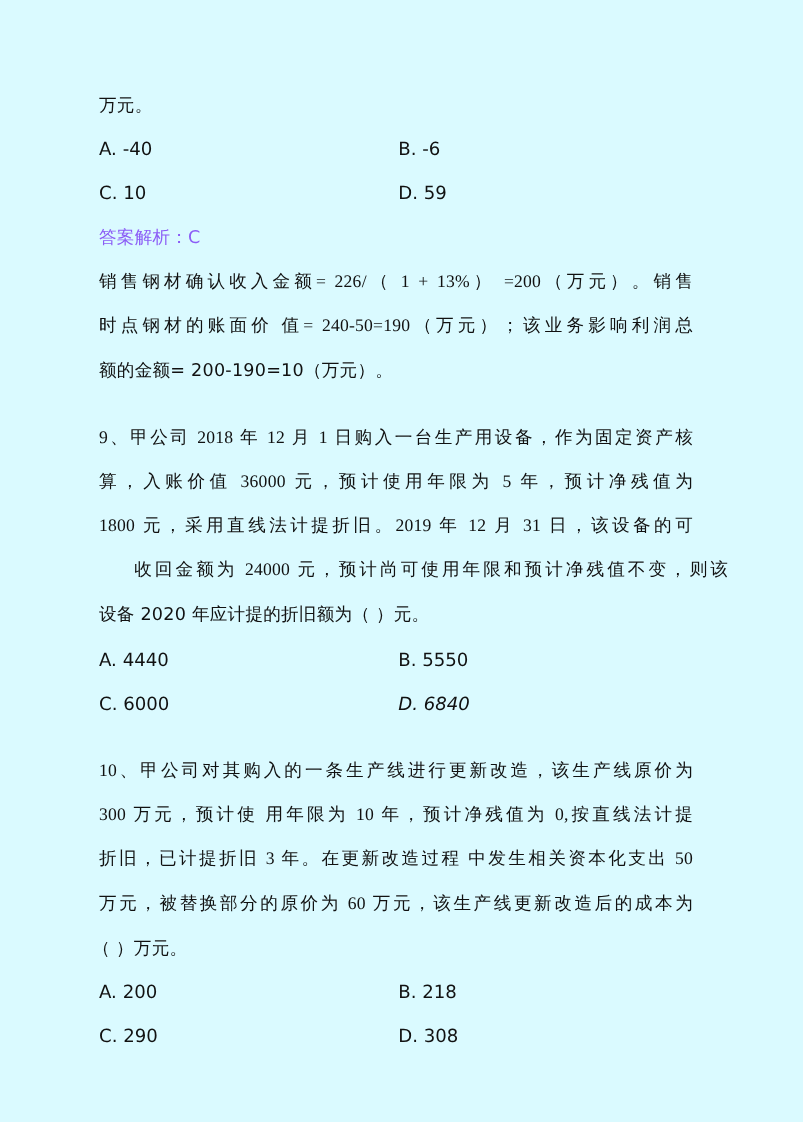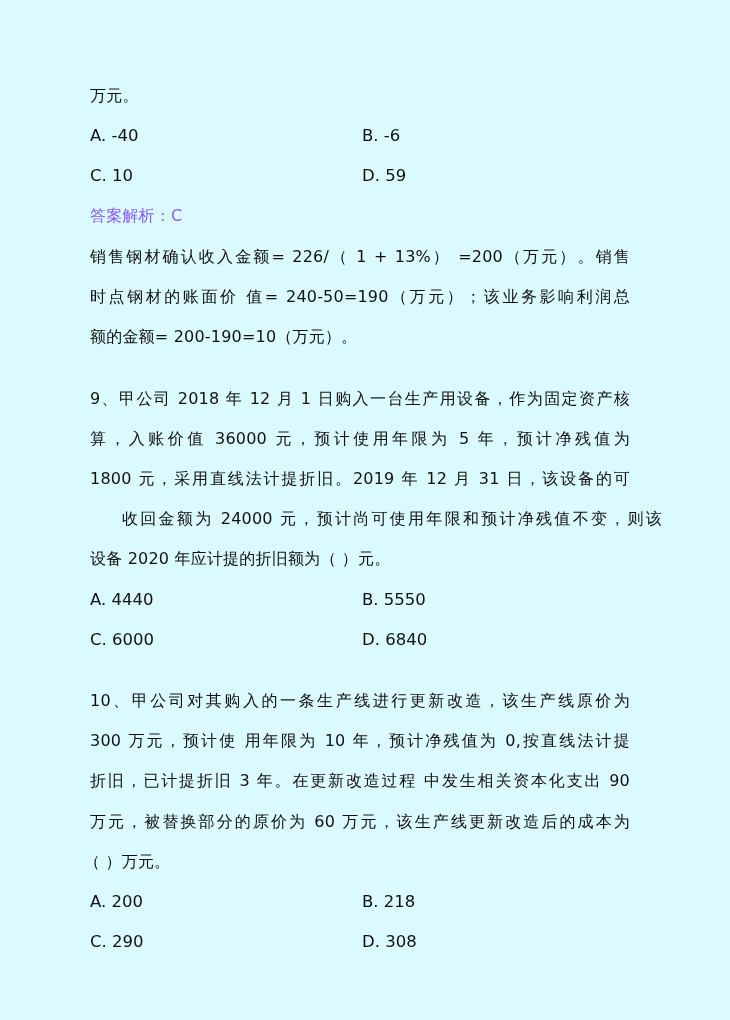--- a/index.html
+++ b/index.html
@@ -26,20 +26,21 @@
       left: 0;
       font-size: 16px;
       line-height: 22px;
       white-space: nowrap;
       letter-spacing: 0.2px;
     }
     .justify {
       width: 540px;
       text-align: justify;
       text-align-last: justify;
+      font-family: Liberation Serif, serif;
     }
     .opt {
       position: absolute;
       font-size: 16.5px;
       line-height: 22px;
       white-space: nowrap;
     }
     .opt-left { left: 0; }
     .opt-right { left: 272px; }
     .answer {
@@ -66,25 +67,25 @@
 
   <div class="line justify" style="top:388px;">9、甲公司 2018 年 12 月 1 日购入一台生产用设备，作为固定资产核</div>
   <div class="line justify" style="top:428px;">算，入账价值  36000 元，预计使用年限为 5 年，预计净残值为</div>
   <div class="line justify" style="top:468px;">1800 元，采用直线法计提折旧。2019 年 12 月 31 日，该设备的可</div>
   <div class="line justify" style="top:508px;margin-left:32px;">收回金额为 24000 元，预计尚可使用年限和预计净残值不变，则该</div>
   <div class="line" style="top:548px;">设备 2020 年应计提的折旧额为（  ）元。</div>
 
   <div class="opt opt-left" style="top:589px;">A. 4440</div>
   <div class="opt opt-right" style="top:589px;text-align:right;">B. 5550</div>
   <div class="opt opt-left" style="top:629px;">C. 6000</div>
-  <div class="opt opt-right" style="top:629px;">D. 6840</div>
+  <div class="opt opt-right" style="top:629px;font-style:italic;">D. 6840</div>
 
   <div class="line justify" style="top:690px;">10、甲公司对其购入的一条生产线进行更新改造，该生产线原价为</div>
   <div class="line justify" style="top:730px;">300 万元，预计使  用年限为 10 年，预计净残值为 0,按直线法计提</div>
-  <div class="line justify" style="top:770px;">折旧，已计提折旧 3 年。在更新改造过程  中发生相关资本化支出 90</div>
+  <div class="line justify" style="top:770px;">折旧，已计提折旧 3 年。在更新改造过程  中发生相关资本化支出 50</div>
   <div class="line justify" style="top:811px;">万元，被替换部分的原价为 60 万元，该生产线更新改造后的成本为</div>
   <div class="line" style="top:851px;margin-left:-6px;">（  ）万元。</div>
 
   <div class="opt opt-left" style="top:891px;">A. 200</div>
   <div class="opt opt-right" style="top:891px;">B. 218</div>
   <div class="opt opt-left" style="top:931px;">C. 290</div>
   <div class="opt opt-right" style="top:931px;text-align:center;">D. 308</div>
 
 </div>
 

